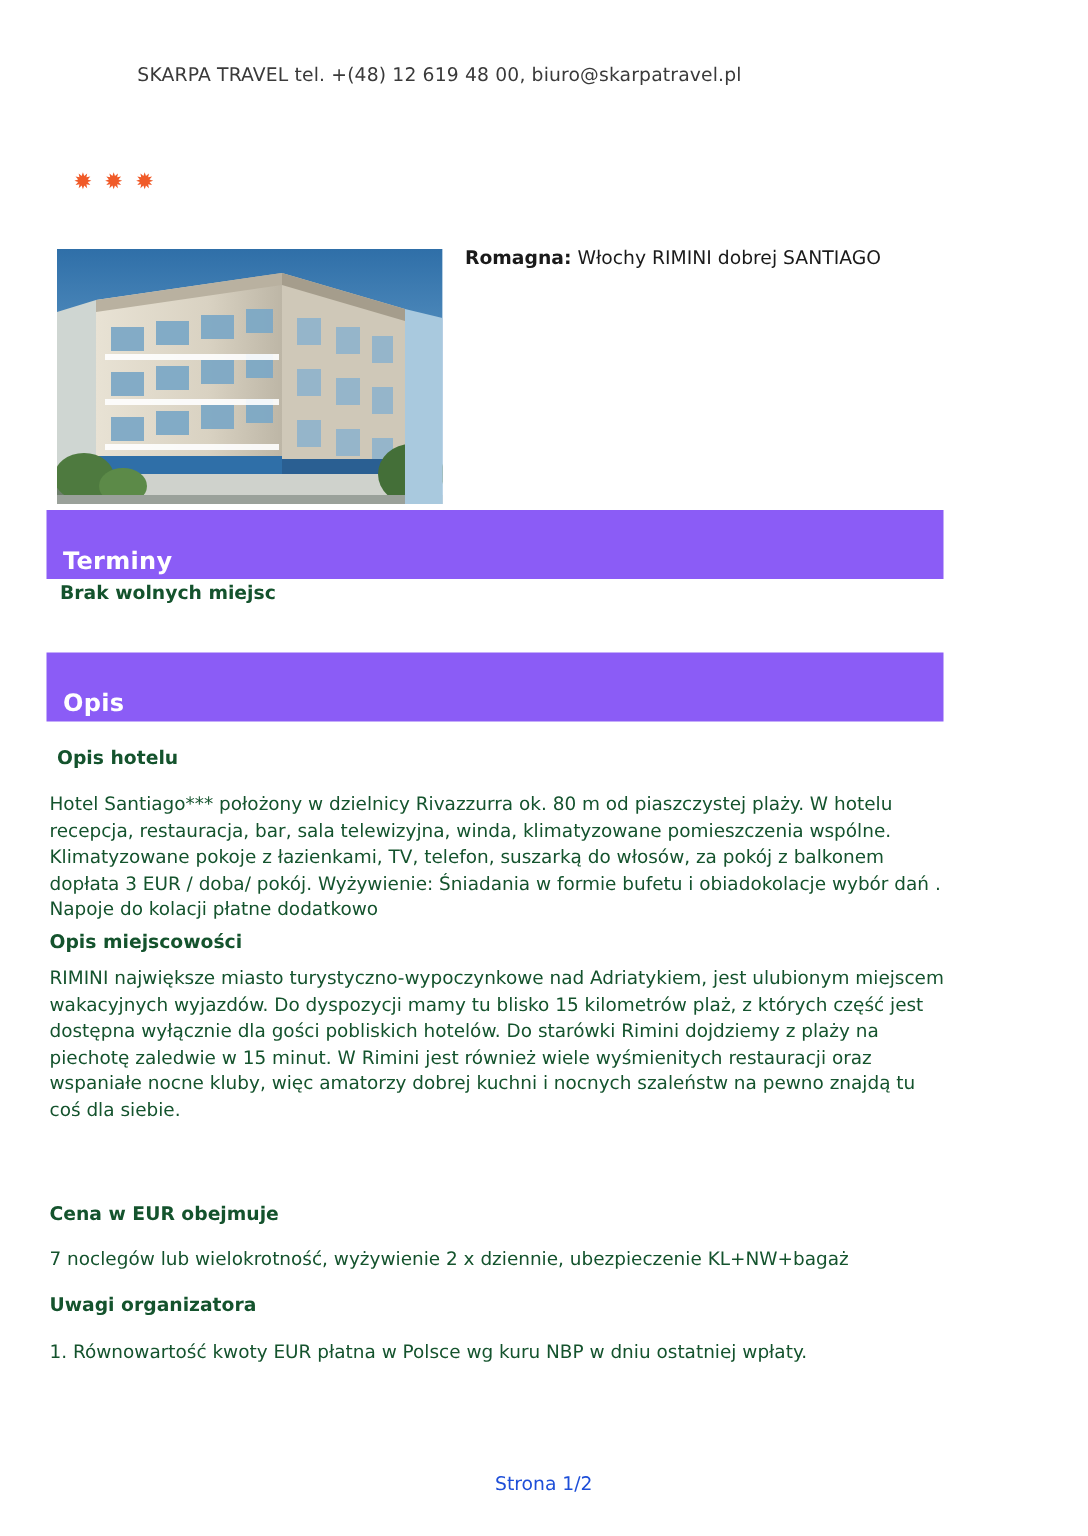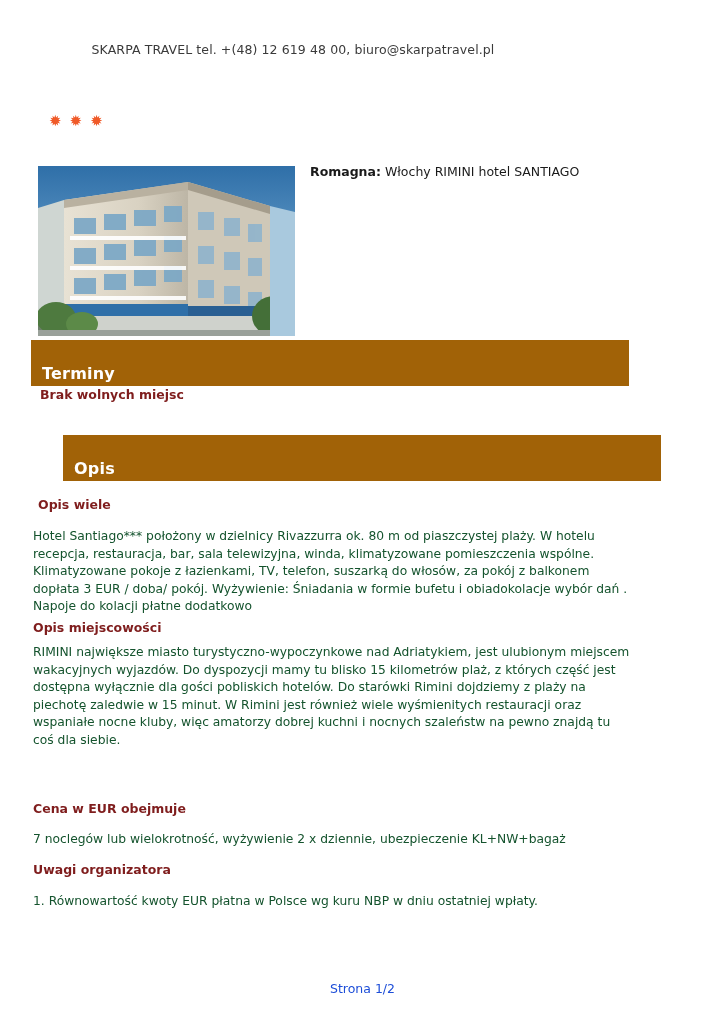--- a/index.html
+++ b/index.html
@@ -76,39 +76,39 @@
     overflow: hidden;
     background: #8fb8d8;
   }
   .photo svg { display: block; }
   
   .bar {
     position: absolute;
     left: 31px;
     width: 598px;
     height: 46px;
-    background: #a16207;
+    background: #8b5cf6;
   }
   .bar .bar-label {
     position: absolute;
     left: 11px;
     bottom: 3px;
     color: #ffffff;
     font-size: 16px;
     font-weight: bold;
     letter-spacing: 0.2px;
   }
   #bar-terminy { top: 340px; }
-  #bar-opis { top: 435px; margin-left: 32px; }
+  #bar-opis { top: 435px; }
 
   .subhead {
     position: absolute;
     font-size: 12.5px;
     font-weight: bold;
-    color: #7f1d1d;
+    color: #14532d;
   }
   #terminy-note { top: 387px; left: 40px; }
   #opis-hotelu { top: 497px; left: 38px; }
   #opis-miejsc { top: 620px; left: 33px; }
   #cena-head { top: 801px; left: 33px; }
   #uwagi-head { top: 862px; left: 33px; }
 
   .para {
     position: absolute;
     left: 33px;
@@ -144,21 +144,21 @@
   <div class="title-row">
     <span class="stars">
       <span class="star">✹</span>
       <span class="star">✹</span>
       <span class="star">✹</span>
     </span>
   </div>
 
   <div class="offer-line">
     <b>Romagna:</b>
-    <span>Włochy RIMINI hotel SANTIAGO</span>
+    <span>Włochy RIMINI dobrej SANTIAGO</span>
   </div>
 
   <div class="photo">
     <svg width="257" height="170" viewBox="0 0 257 170" xmlns="http://www.w3.org/2000/svg">
       <defs>
         <linearGradient id="sky" x1="0" y1="0" x2="0" y2="1">
           <stop offset="0%" stop-color="#2f6fa8"></stop>
           <stop offset="100%" stop-color="#8fc1e3"></stop>
         </linearGradient>
         <linearGradient id="wall" x1="0" y1="0" x2="1" y2="0">
@@ -225,21 +225,21 @@
 
   <div class="bar" id="bar-terminy">
     <span class="bar-label">Terminy</span>
   </div>
   <div class="subhead" id="terminy-note">Brak wolnych miejsc</div>
 
   <div class="bar" id="bar-opis">
     <span class="bar-label">Opis</span>
   </div>
 
-  <div class="subhead" id="opis-hotelu">Opis wiele</div>
+  <div class="subhead" id="opis-hotelu">Opis hotelu</div>
   <div class="para" id="para-hotel">Hotel Santiago*** położony w dzielnicy Rivazzurra ok. 80 m od piaszczystej plaży. W hotelu recepcja, restauracja, bar, sala telewizyjna, winda, klimatyzowane pomieszczenia wspólne. Klimatyzowane pokoje z łazienkami, TV, telefon, suszarką do włosów, za pokój z balkonem dopłata 3 EUR / doba/ pokój. Wyżywienie: Śniadania w formie bufetu i obiadokolacje wybór dań . Napoje do kolacji płatne dodatkowo</div>
 
   <div class="subhead" id="opis-miejsc">Opis miejscowości</div>
   <div class="para" id="para-miejsc">RIMINI największe miasto turystyczno-wypoczynkowe nad Adriatykiem, jest ulubionym miejscem wakacyjnych wyjazdów. Do dyspozycji mamy tu blisko 15 kilometrów plaż, z których część jest dostępna wyłącznie dla gości pobliskich hotelów. Do starówki Rimini dojdziemy z plaży na piechotę zaledwie w 15 minut. W Rimini jest również wiele wyśmienitych restauracji oraz wspaniałe nocne kluby, więc amatorzy dobrej kuchni i nocnych szaleństw na pewno znajdą tu coś dla siebie.</div>
 
   <div class="subhead" id="cena-head">Cena w EUR obejmuje</div>
   <div class="para" id="para-cena">7 noclegów lub wielokrotność, wyżywienie 2 x dziennie, ubezpieczenie KL+NW+bagaż</div>
 
   <div class="subhead" id="uwagi-head">Uwagi organizatora</div>
   <div class="para" id="para-uwagi-1">1. Równowartość kwoty EUR płatna w Polsce wg kuru NBP w dniu ostatniej wpłaty.</div>

